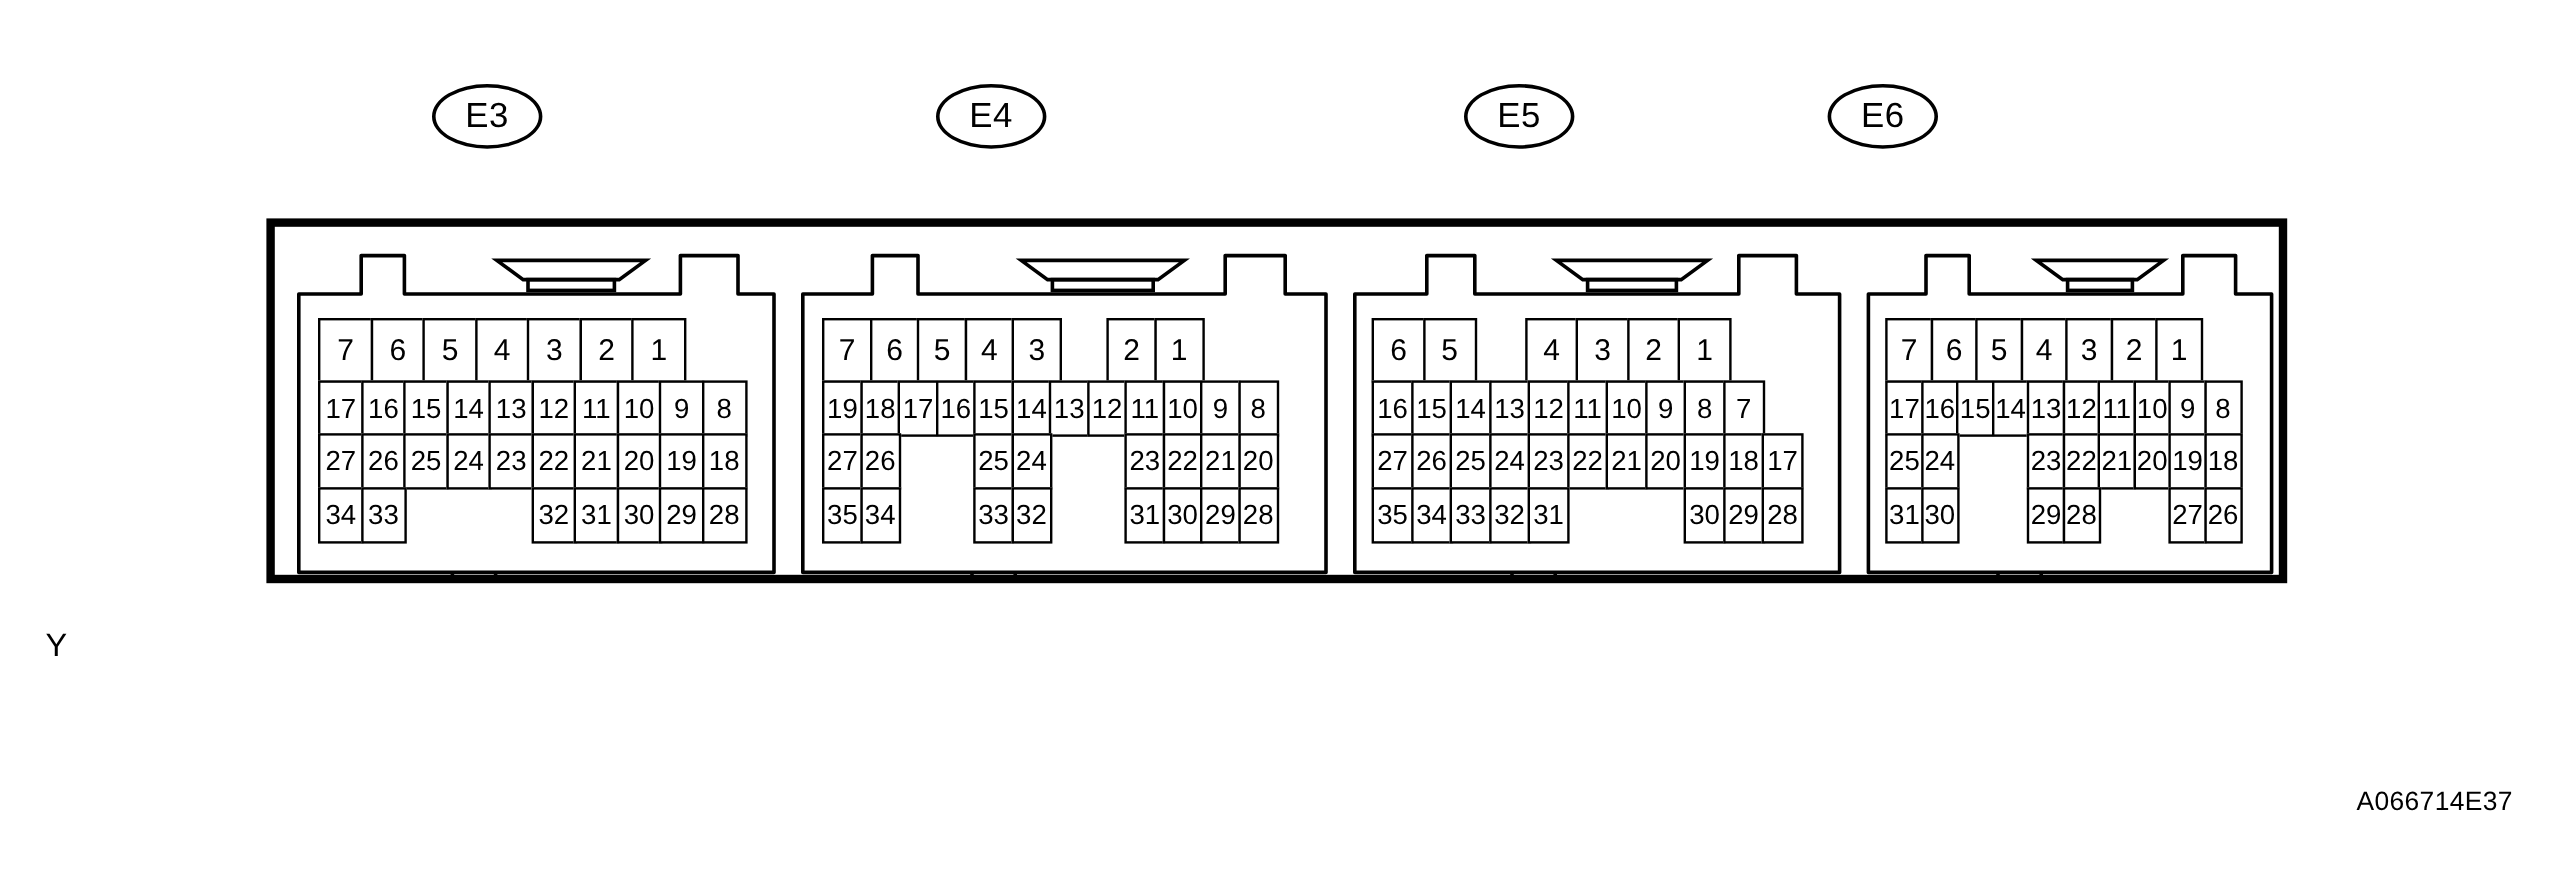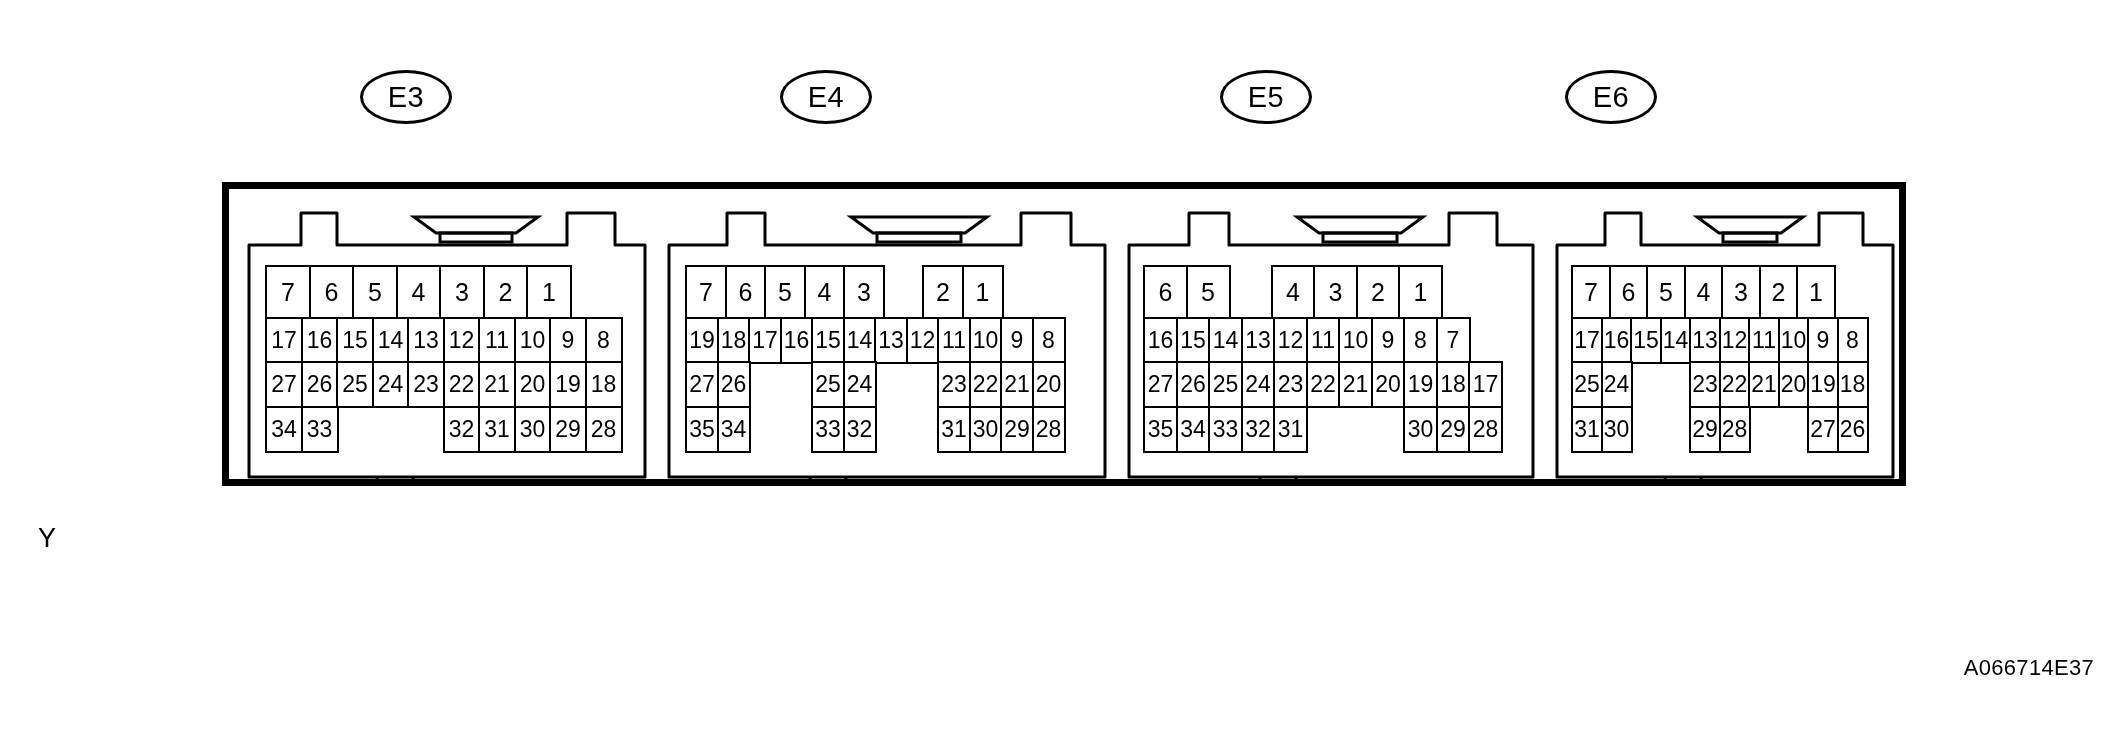--- a/index.html
+++ b/index.html
@@ -114,21 +114,21 @@
     letter-spacing: 0.3px;
   }
 </style>
 </head>
 <body>
 
 <div id="bubble-row">
     <div class="bubble" style="left: 140px;">E3</div>
     <div class="bubble" style="left: 560px;">E4</div>
     <div class="bubble" style="left: 1000px;">E5</div>
-    <div class="bubble" style="left: 1345px;">E6</div>
+    <div class="bubble" style="left: 1303px;">E6</div>
   </div>
 
 <div id="housing">
     <div class="connector" style="left: 12px; width: 412px;">
       <div class="shell">
         <svg width="412" height="284" viewBox="0 0 412 284">
       <path d="M 8,46 L 8,278 L 404,278 L 404,46
          L 374,46 L 374,14 L 326,14
          L 326,46 L 96,46 L 96,14
          L 60,14 L 60,46 Z" fill="none" stroke="#000" stroke-width="3" stroke-linejoin="round"></path>

